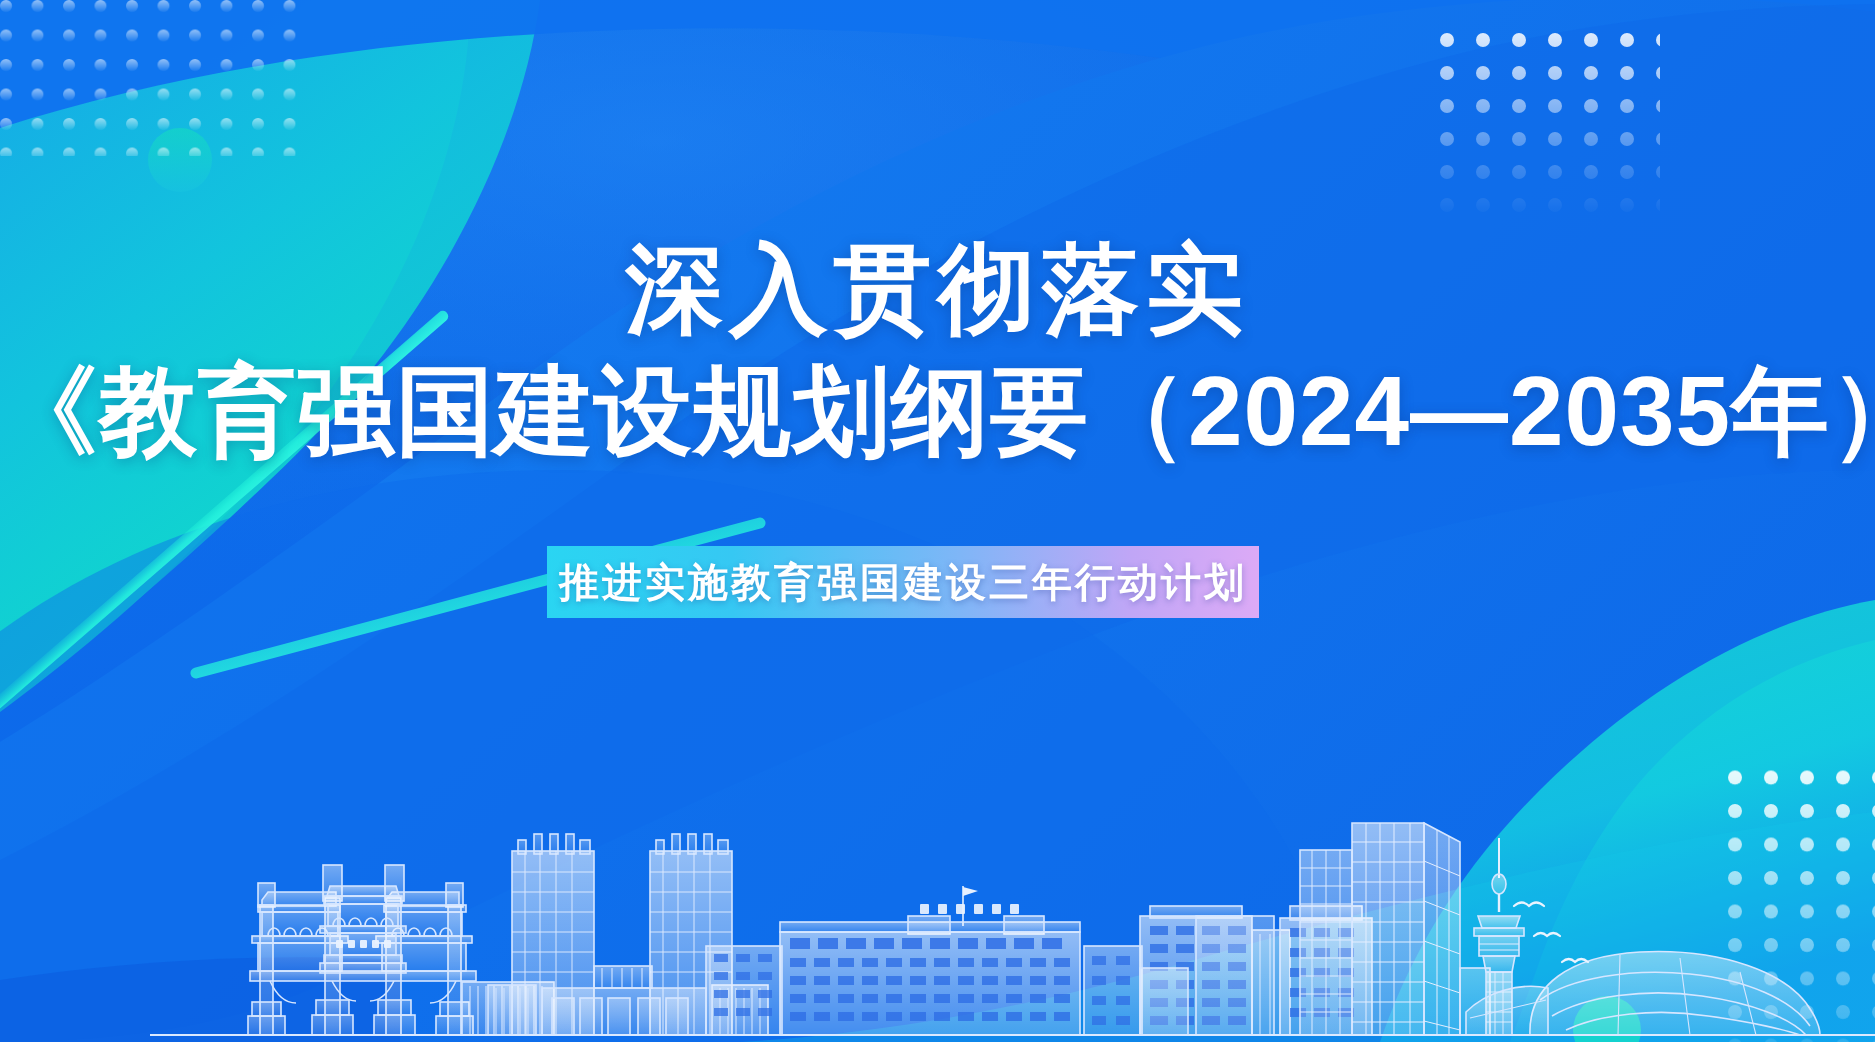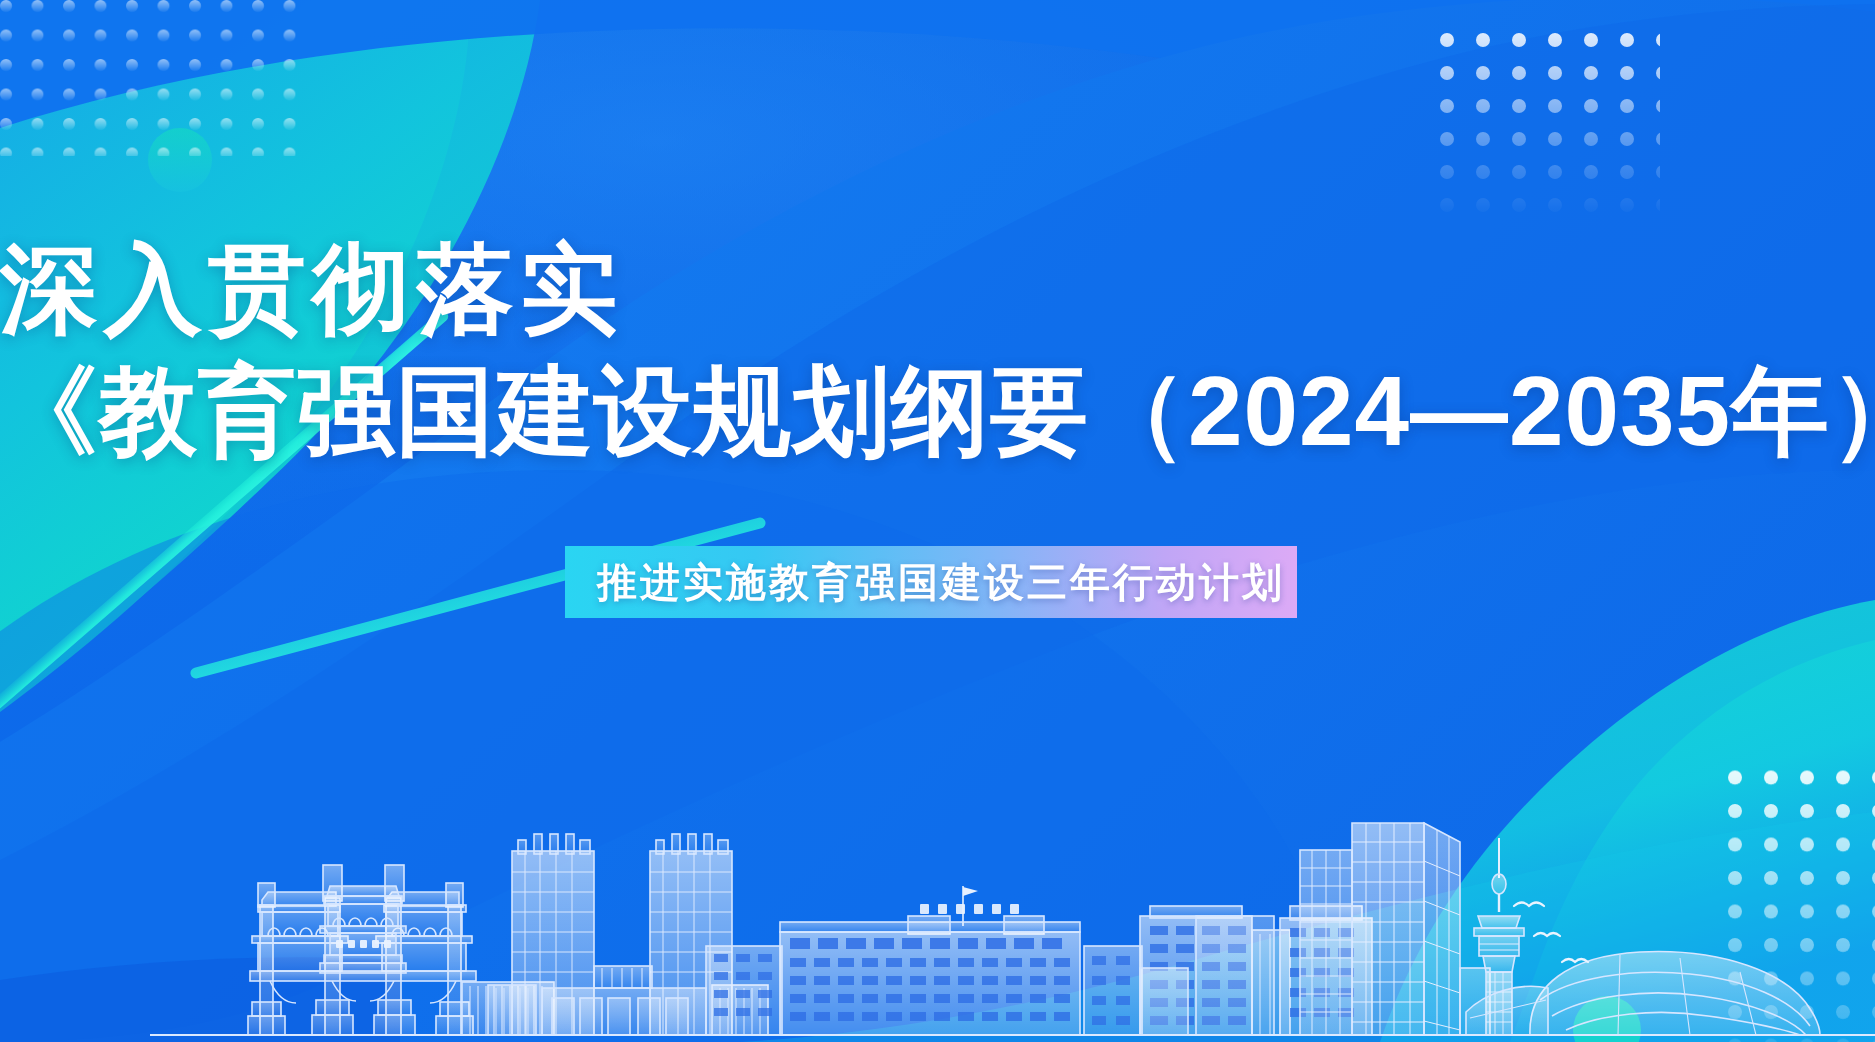--- a/index.html
+++ b/index.html
@@ -12,20 +12,21 @@
     background:#0d6ce8;
   }
 
   .layer{position:absolute;inset:0;}
   .layer svg{display:block;width:100%;height:100%;}
 
   
   #title-block{
     position:absolute;
     left:0;right:0;top:238px;
+    text-align:center;
     z-index:40;
   }
   #title-line-1{
     font-size:98px;
     font-weight:bold;
     color:#ffffff;
     letter-spacing:6px;
     line-height:1.06;
     text-shadow:0 3px 14px rgba(0,40,110,.30);
     white-space:nowrap;
@@ -37,26 +38,25 @@
     letter-spacing:1px;
     line-height:1.22;
     margin-top:10px;
     text-shadow:0 3px 14px rgba(0,40,110,.30);
     white-space:nowrap;
   }
 
   
   #subtitle-ribbon{
     position:absolute;
-    left:565px;top:546px;
+    left:547px;top:546px;
     width:712px;height:72px;
     background:linear-gradient(90deg,#2ad5f2 0%,#36c8f3 26%,#7fb6f7 58%,#c0a6f6 82%,#dcaaf6 100%);
     display:flex;align-items:center;justify-content:center;
     z-index:40;
-    padding-left:20px;
   }
   #subtitle-text{
     font-family:"Liberation Serif","DejaVu Serif",serif;
     font-weight:bold;
     font-size:40px;
     color:#ffffff;
     letter-spacing:3px;
     text-shadow:0 2px 6px rgba(30,60,150,.35);
     white-space:nowrap;
   }

